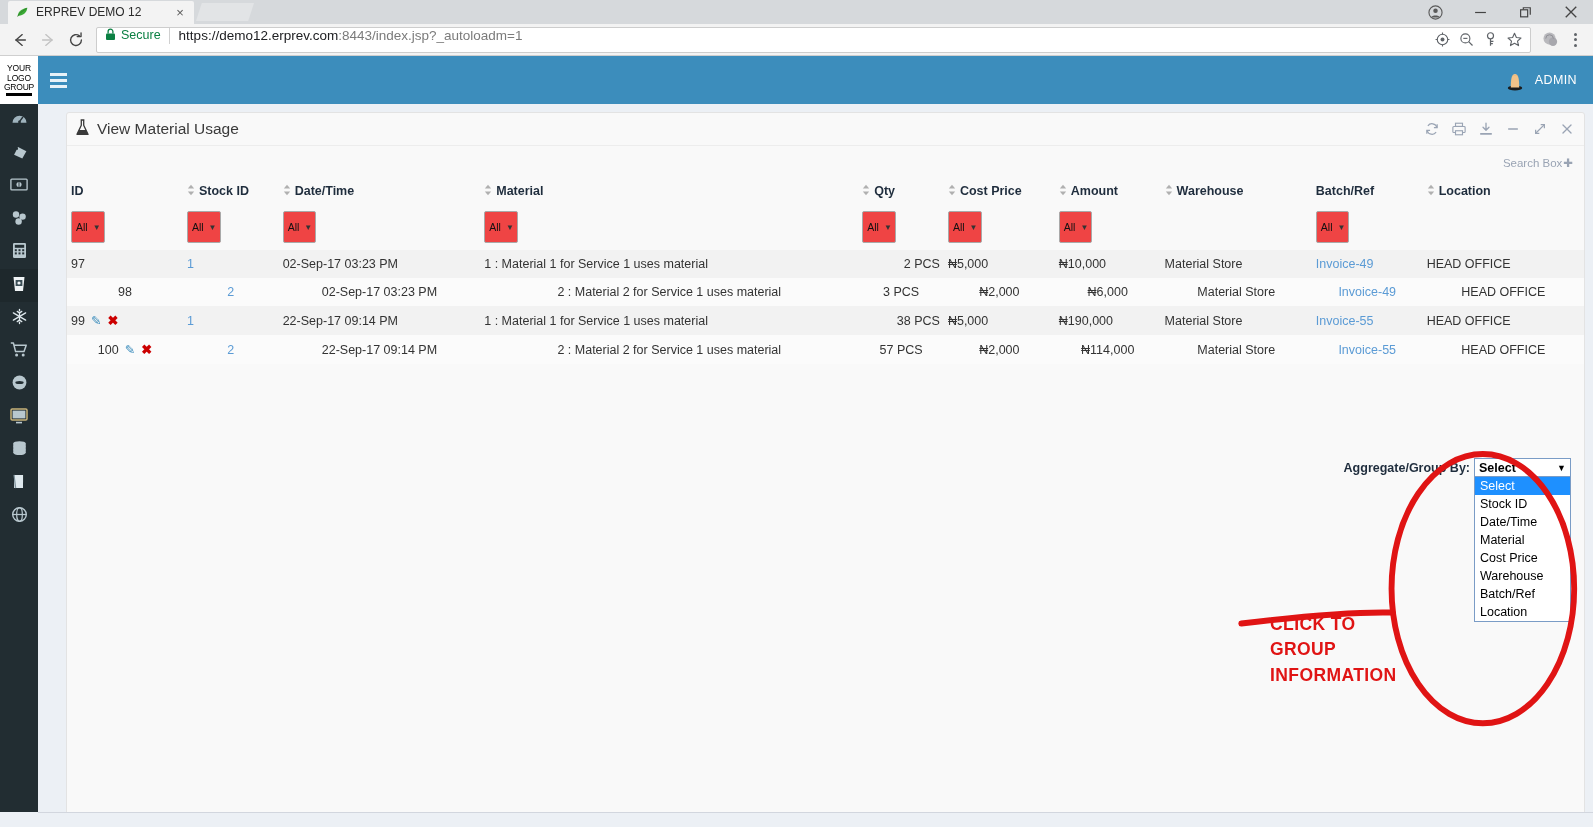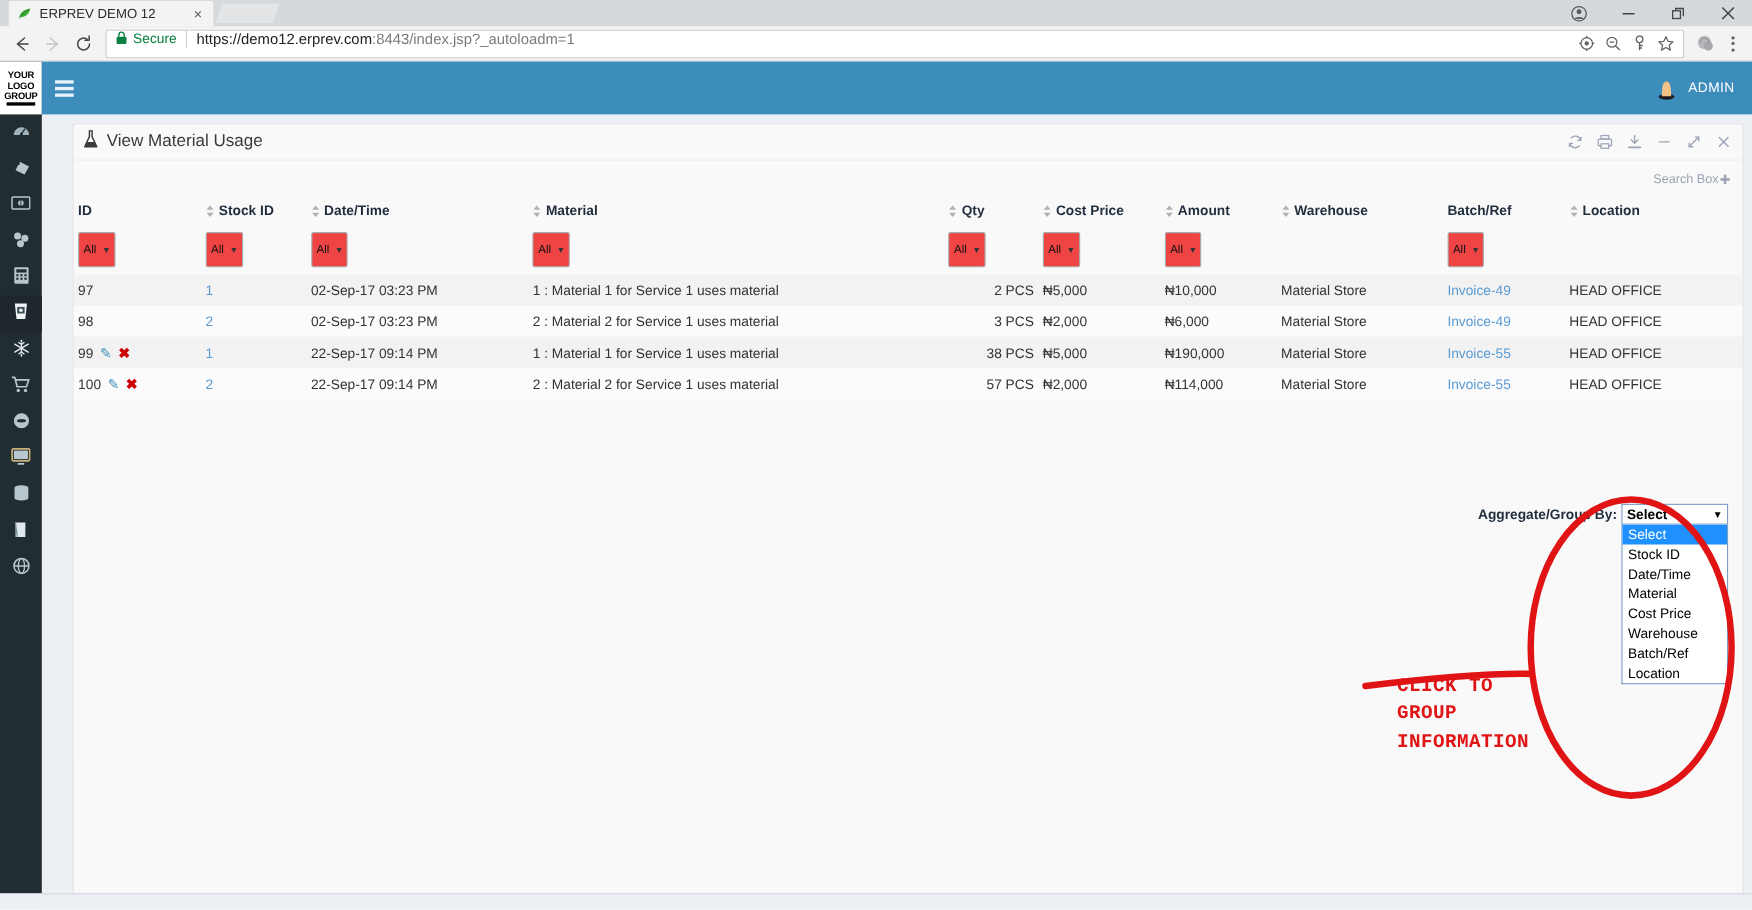--- a/index.html
+++ b/index.html
@@ -54,21 +54,21 @@
 
   
   .app { position: relative; width: 1593px; height: 771px; background: #ecf0f5; }
   .sidebar {
     position: absolute; left: 0; top: 0; width: 38px; height: 756px;
     background: #222d32;
   }
   .logo-box {
     width: 38px; height: 48px; background: #fff;
     display: flex; flex-direction: column; align-items: center; justify-content: center;
-    font-size: 8.5px; font-weight: bold; line-height: 1.08; color: #000; letter-spacing: -0.2px;
+    font-size: 8.5px; font-weight: normal; line-height: 1.08; color: #000; letter-spacing: -0.2px;
   }
   .logo-box .underline { width: 26px; height: 2.5px; background: #000; margin-top: 1px; }
   .side-item {
     width: 38px; height: 33px; display: flex; align-items: center; justify-content: center;
     color: #b8c7ce;
   }
   .side-item.active { background: #1e282c; }
 
   .topbar {
     position: absolute; left: 38px; top: 0; right: 0; height: 48px;
@@ -97,34 +97,34 @@
 
   .searchbox-row { height: 34px; display: flex; align-items: center; justify-content: flex-end; padding-right: 11px; }
   .searchbox-link { font-size: 11.5px; color: #9aa4b4; display: flex; align-items: center; gap: 1px; }
 
   
   table.grid { width: 100%; border-collapse: collapse; table-layout: fixed; }
   table.grid th {
     text-align: left; font-size: 12.5px; color: #1f2d3d; font-weight: bold;
     padding: 4px 4px 6px 4px; vertical-align: bottom;
   }
-  .th-inner { display: flex; align-items: flex-end; gap: 4px; }
+  .th-inner { display: flex; align-items: flex-start; gap: 4px; }
   .sortico { display: inline-flex; flex-direction: column; color: #b0b0b0; line-height: 0; }
   td.filtercell { padding: 2px 4px 7px 4px; }
   .filtersel {
     display: inline-flex; align-items: center; gap: 5px;
     border: 1px solid #a9a9a9; background: #ef4444; border-radius: 2px;
     height: 32px; padding: 0 3px 0 4px; font-size: 10.5px; color: #111;
   }
   .filtersel .caret { font-size: 8px; color: #333; }
   table.grid td {
     font-size: 12.5px; color: #333; padding: 7px 4px; vertical-align: middle;
   }
   tr.datarow.odd td { background: #f2f2f2; }
-  tr.datarow.even td { background: #fbfbfb; }
+  tr.datarow.even td { background: #fbfbfb; text-align: center; }
   .cell-right { text-align: right; }
   .link { color: #5b9bd5; }
   .rowactions { display: inline-flex; align-items: center; gap: 6px; margin-left: 6px; }
   .pencil { color: #3c8dbc; }
   .xmark { color: #cc0000; font-weight: bold; font-size: 13px; }
 
   .totals { padding: 9px 0 0 14px; }
   .totals div { font-size: 13.5px; color: #333; margin-bottom: 12px; }
 
   
@@ -141,21 +141,21 @@
   .select-list {
     width: 97px; border: 1px solid #7a9cc6; border-top: none; background: #fff;
   }
   .select-list .opt { font-size: 12.5px; color: #000; padding: 1px 5px; line-height: 16px; }
   .select-list .opt.selected { background: #1e90ff; color: #fff; }
 
   
   .annot-svg { position: absolute; left: 0; top: 0; width: 100%; height: 100%; pointer-events: none; overflow: visible; }
   .annot-text {
     position: absolute; left: 1203px; top: 499px; width: 180px;
-    color: #e01414; font-family: Liberation Mono, monospace; font-weight: bold;
+    color: #e01414; font-family: Liberation Sans, sans-serif; font-weight: bold;
     font-size: 17.5px; line-height: 1.45; letter-spacing: 0.4px;
   }
   .footer-strip { position: absolute; left: 38px; right: 0; bottom: 0; height: 15px; background: #ecf0f5; border-top: 1px solid #d2d6de; }
 </style>
 </head>
 <body>
 
 <div class="browser-tabbar">
   <div class="tab">
     <span class="tab-favicon">

